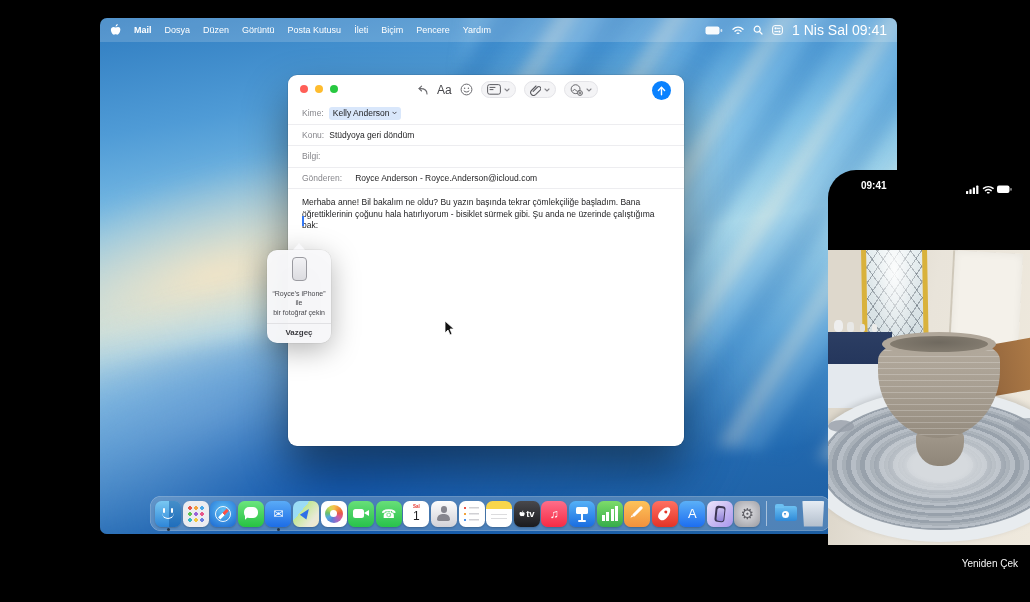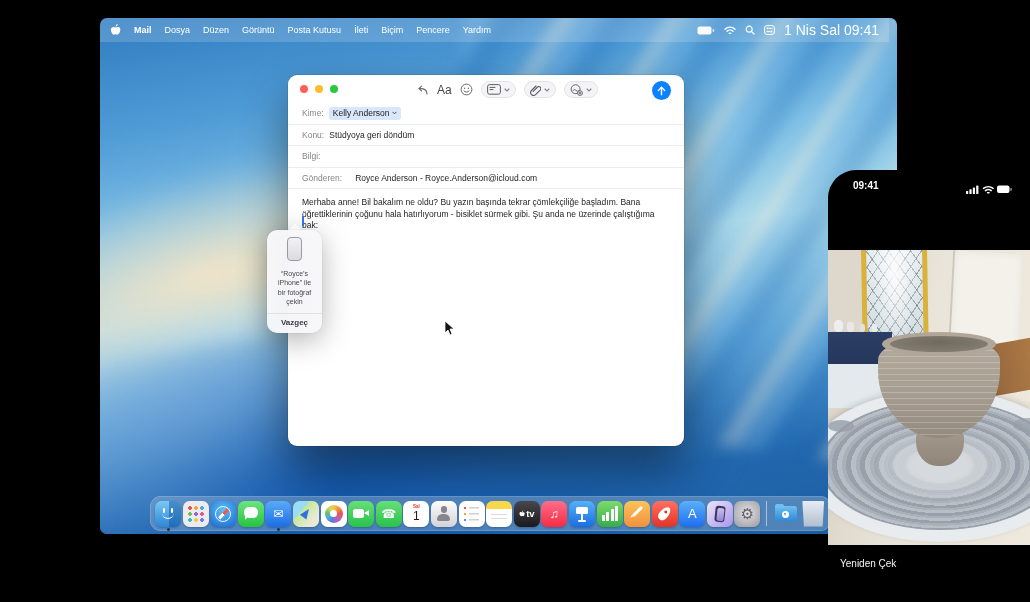--- a/index.html
+++ b/index.html
@@ -14,21 +14,21 @@
   .wp-streaks{right:-18%;top:-12%;width:75%;height:95%;transform:rotate(8deg);filter:blur(7px);opacity:.75;
     background:repeating-linear-gradient(115deg,rgba(240,242,225,0) 0 26px,rgba(244,240,222,.45) 26px 44px,rgba(125,185,230,.4) 44px 66px,rgba(30,110,185,.35) 66px 92px);}
   .wp-cream{left:-12%;top:26%;width:66%;height:42%;transform:rotate(-16deg);filter:blur(10px);
     background:radial-gradient(ellipse at 40% 50%,rgba(248,230,196,.95),rgba(248,230,196,0) 68%);}
   .wp-hill{left:-14%;top:52%;width:62%;height:48%;transform:rotate(-14deg);filter:blur(9px);
     background:radial-gradient(ellipse at 45% 50%,rgba(165,212,243,.95),rgba(165,212,243,0) 70%);}
   .wp-deep{left:-12%;bottom:-26%;width:95%;height:68%;transform:rotate(-10deg);filter:blur(9px);
     background:radial-gradient(ellipse at 45% 45%,rgba(16,84,170,.92),rgba(16,84,170,0) 72%);}
 
   
-  .menubar{position:absolute;left:0;top:0;right:8px;height:17px;display:flex;align-items:center;
+  .menubar{position:absolute;left:0;top:0;right:0;height:17px;display:flex;align-items:center;
     background:rgba(255,255,255,.17);padding:12px 10px;color:#fff;font-size:9px;z-index:5;}
   .mb-left{display:flex;align-items:center;gap:13px;}
   .mb-item{white-space:nowrap;}
   .mb-item.bold{font-weight:700;}
   .mb-right{margin-left:auto;display:flex;align-items:center;gap:9px;}
   .mb-right svg{display:block;}
   .mb-clock{font-size:14px;}
 
   
   .mw{position:absolute;left:188px;top:57px;width:396px;height:371px;background:#fff;border-radius:9px;
@@ -45,21 +45,21 @@
     display:flex;align-items:center;justify-content:center;}
   .mw-fields{position:absolute;left:0;right:0;top:28px;}
   .frow{display:flex;align-items:center;height:21.5px;padding:0 14px;border-bottom:1px solid #ededf0;font-size:8.5px;color:#1d1d1f;}
   .flabel{color:#86868b;margin-right:5px;}
   .chip{display:flex;align-items:center;gap:3px;background:#d9e7fb;border-radius:3px;padding:1.5px 4px;color:#1b1b1d;}
   .from-val{margin-left:8px;}
   .mw-body{position:absolute;left:14px;top:122px;width:356px;font-size:8.5px;line-height:1.38;color:#1d1d1f;}
   .caret{position:absolute;left:14px;top:141px;width:1.5px;height:10px;background:#3478f6;}
 
   
-  .popup{position:absolute;left:167px;top:205px;width:55px;z-index:8;filter:drop-shadow(0 7px 14px rgba(0,0,0,.3));}
+  .popup{position:absolute;left:167px;top:225px;width:64px;z-index:8;filter:drop-shadow(0 7px 14px rgba(0,0,0,.3));}
   .popup-arrow{width:0;height:0;margin:0 auto;border-left:6px solid transparent;border-right:6px solid transparent;
     border-bottom:7px solid rgba(248,248,250,.98);}
   .popup-body{background:rgba(248,248,250,.97);border-radius:10px;text-align:center;padding-top:7px;
     box-shadow:0 0 0 .5px rgba(0,0,0,.08);}
   .pp-phone{display:inline-block;width:15px;height:24px;border:1.5px solid #9a9aa0;border-radius:4px;
     background:linear-gradient(180deg,#f2f2f5,#dcdce0);}
   .pp-msg{font-size:7px;color:#47474c;line-height:1.35;margin-top:4px;padding:0 3px;}
   .pp-div{border-top:1px solid #e1e1e4;margin-top:6px;}
   .pp-cancel{font-size:8px;font-weight:700;color:#3a3a3f;padding:4px 0 6px;}
 
@@ -145,21 +145,21 @@
   .di-settings .g{color:#5f5f66;font-size:15px;}
   .di-downloads{background:none;box-shadow:none;}
   .di-downloads .fold{position:absolute;left:2px;top:5.5px;width:22px;height:15px;background:linear-gradient(180deg,#6cc0f2,#2f8ad8);border-radius:2.5px;}
   .di-downloads .fold::before{content:"";position:absolute;left:0;top:-2.5px;width:9px;height:4px;background:#6cc0f2;border-radius:2px 2px 0 0;}
   .di-downloads .arr{position:absolute;left:9.5px;top:10px;width:7px;height:7px;background:#fff;border-radius:50%;}
   .di-downloads .arr::after{content:"";position:absolute;left:2px;top:2.7px;border-left:1.5px solid transparent;border-right:1.5px solid transparent;border-top:3px solid #2f8ad8;}
   .di-trash{background:linear-gradient(180deg,rgba(238,242,247,.95),rgba(188,196,206,.9));border-radius:4px;clip-path:polygon(8% 0,92% 0,86% 100%,14% 100%);}
 
   
   .iphone{position:absolute;left:828px;top:170px;width:202px;height:432px;background:#000;border-top-left-radius:28px;z-index:30;}
-  .ph-time{position:absolute;left:25px;top:10px;font-size:10px;font-weight:700;color:#fff;}
+  .ph-time{position:absolute;left:33px;top:10px;font-size:10px;font-weight:700;color:#fff;}
   .ph-status{position:absolute;right:18px;top:11px;}
   .ph-photo{position:absolute;left:0;top:80px;width:202px;height:295px;overflow:hidden;
     background:linear-gradient(100deg,#ded8cc 0 20%,#e9e4da 45%,#efe9dd 100%);}
   .pw{position:absolute;}
   .pw-window{left:34px;top:-6px;width:66px;height:122px;transform:rotate(-1deg);
     border:5px solid #d9b23c;border-radius:2px;
     background:
       radial-gradient(ellipse at 50% 20%,rgba(255,255,255,.9),rgba(255,255,255,0) 60%),
       repeating-linear-gradient(55deg,rgba(90,100,110,.5) 0 1px,transparent 1px 9px),
       repeating-linear-gradient(-55deg,rgba(90,100,110,.5) 0 1px,transparent 1px 9px),
@@ -181,21 +181,21 @@
   .pw-foot{left:88px;top:176px;width:48px;height:40px;background:linear-gradient(180deg,#a59c8f,#8f8679);
     border-radius:40% 40% 45% 45%/30% 30% 60% 60%;}
   .pw-bowl{left:50px;top:88px;width:122px;height:100px;
     background:
       repeating-linear-gradient(180deg,rgba(255,255,255,.22) 0 1.5px,rgba(255,255,255,0) 1.5px 6px),
       linear-gradient(180deg,#b5ac9f,#a69d90 55%,#948b7e);
     border-radius:46% 46% 58% 58%/26% 26% 78% 78%;}
   .pw-rim{left:54px;top:82px;width:114px;height:24px;border-radius:50%;background:#b0a79a;}
   .pw-mouth{left:62px;top:86px;width:98px;height:16px;border-radius:50%;
     background:radial-gradient(ellipse at 50% 40%,#6f695f,#8a8275);}
-  .ph-actions{position:absolute;left:0;right:0;top:375px;height:56px;display:flex;justify-content:space-between;
+  .ph-actions{position:absolute;left:0;right:0;top:375px;height:56px;display:flex;justify-content:flex-end;
     padding:13px 12px 0;font-size:10px;color:#f5f5f5;}
 </style>
 </head>
 <body>
 
 <div class="stage">
 
   <div class="desktop">
     <div class="wp wp-streaks"></div>
     <div class="wp wp-cream"></div>

